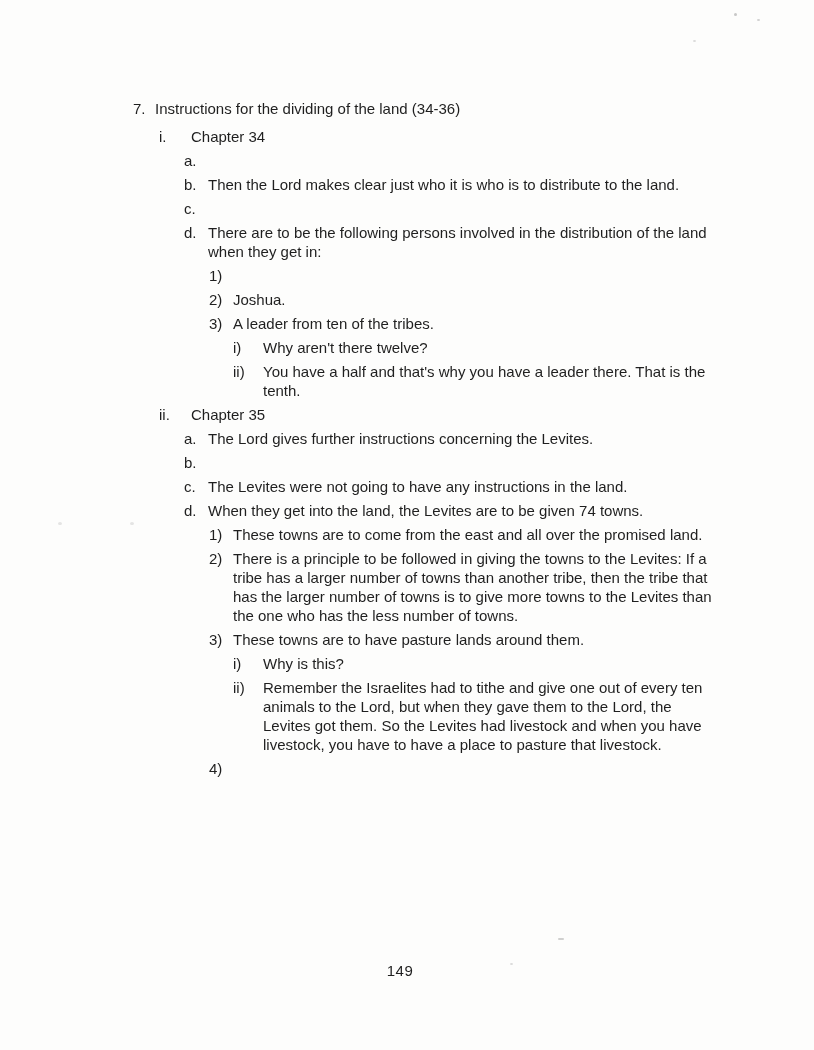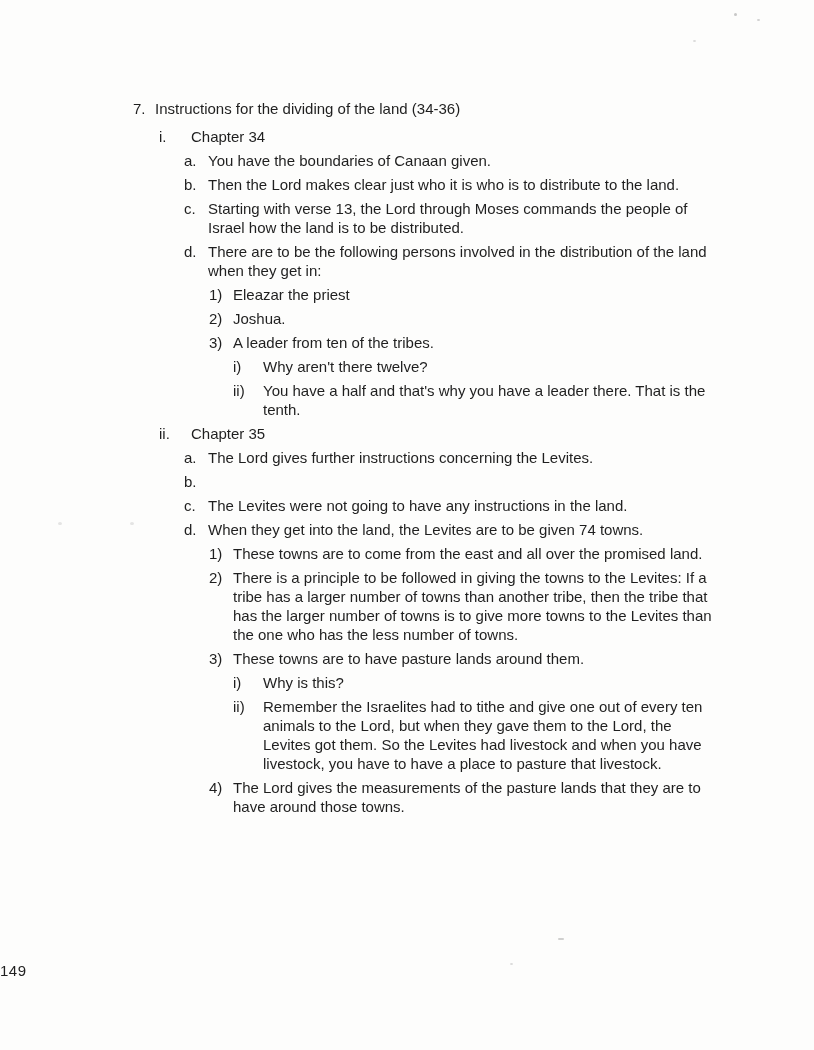--- a/index.html
+++ b/index.html
@@ -37,20 +37,21 @@
   .lvl-3 { padding-left: 209px; }
   .lvl-3 .marker { width: 24px; }
   .lvl-4 { padding-left: 233px; }
   .lvl-4 .marker { width: 30px; }
 
   .page-number {
     position: absolute;
     top: 961px;
     left: 0;
     width: 800px;
+    text-align: center;
     letter-spacing: 0.5px;
   }
 
   .speck {
     position: absolute;
     background: #9a9a9a;
     border-radius: 50%;
   }
   .s1 { left: 734px; top: 13px;  width: 3px; height: 3px; opacity: .55; }
   .s2 { left: 757px; top: 19px;  width: 3px; height: 2px; opacity: .45; }
@@ -68,37 +69,34 @@
       <div class="row lvl-0">
         <span class="marker">7.</span>
         <span class="text">Instructions for the dividing of the land (34-36)</span>
       </div>
       <div class="row lvl-1">
         <span class="marker">i.</span>
         <span class="text">Chapter 34</span>
       </div>
       <div class="row lvl-2">
         <span class="marker">a.</span>
-        <span class="text">You have the boundaries of Canaan given.</span>
       </div>
       <div class="row lvl-2">
         <span class="marker">b.</span>
         <span class="text">Then the Lord makes clear just who it is who is to distribute to the land.</span>
       </div>
       <div class="row lvl-2">
         <span class="marker">c.</span>
-        <span class="text">Starting with verse 13, the Lord through Moses commands the people of Israel how the land is to be distributed.</span>
       </div>
       <div class="row lvl-2">
         <span class="marker">d.</span>
         <span class="text">There are to be the following persons involved in the distribution of the land when they get in:</span>
       </div>
       <div class="row lvl-3">
         <span class="marker">1)</span>
-        <span class="text">Eleazar the priest</span>
       </div>
       <div class="row lvl-3">
         <span class="marker">2)</span>
         <span class="text">Joshua.</span>
       </div>
       <div class="row lvl-3">
         <span class="marker">3)</span>
         <span class="text">A leader from ten of the tribes.</span>
       </div>
       <div class="row lvl-4">
@@ -143,21 +141,20 @@
       <div class="row lvl-4">
         <span class="marker">i)</span>
         <span class="text">Why is this?</span>
       </div>
       <div class="row lvl-4">
         <span class="marker">ii)</span>
         <span class="text">Remember the Israelites had to tithe and give one out of every ten animals to the Lord, but when they gave them to the Lord, the Levites got them. So the Levites had livestock and when you have livestock, you have to have a place to pasture that livestock.</span>
       </div>
       <div class="row lvl-3">
         <span class="marker">4)</span>
-        <span class="text">The Lord gives the measurements of the pasture lands that they are to have around those towns.</span>
       </div>
     </div>
   <div class="page-number">149</div>
   <div class="speck s1"></div>
   <div class="speck s2"></div>
   <div class="speck s3"></div>
   <div class="speck s4"></div>
   <div class="speck s5"></div>
   <div class="speck s6"></div>
   <div class="speck s7"></div>

